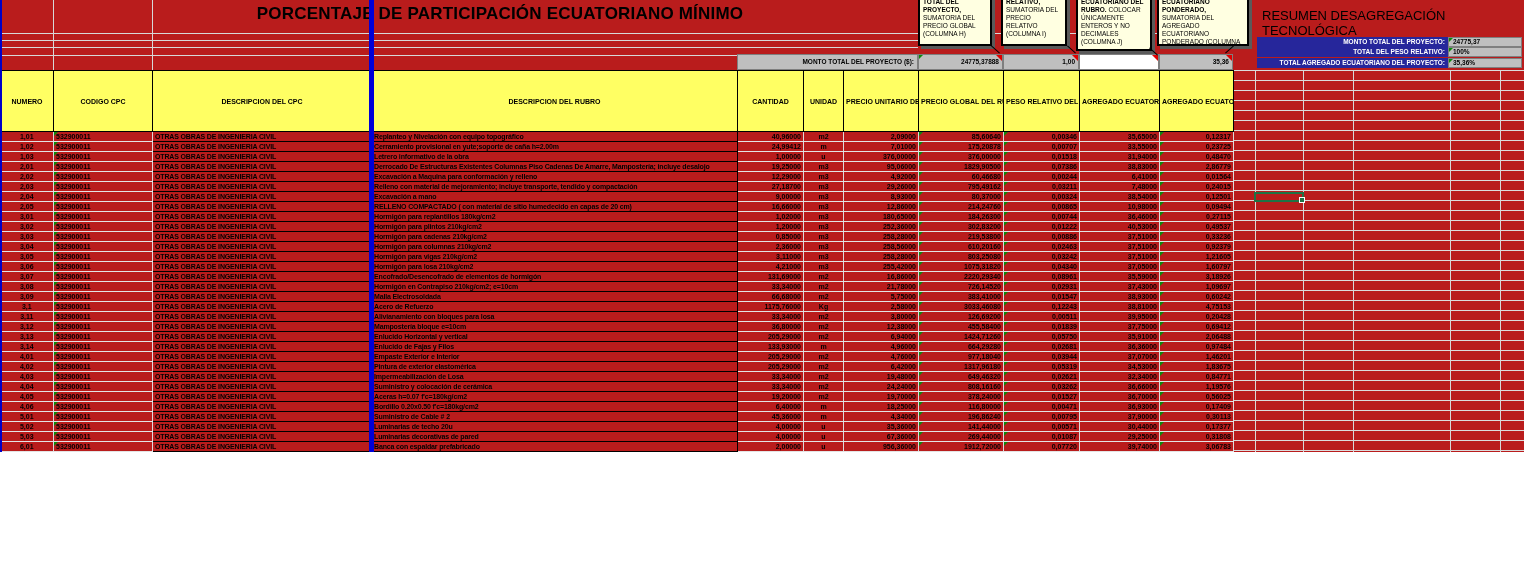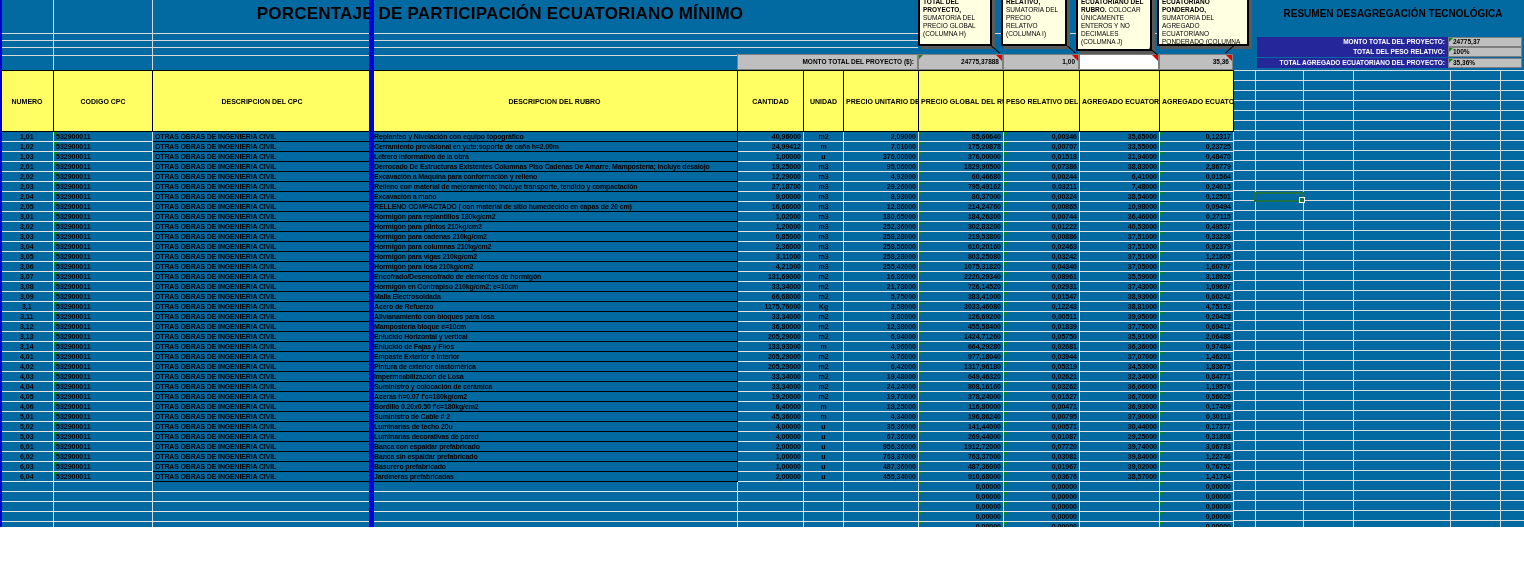--- a/index.html
+++ b/index.html
@@ -1,16 +1,16 @@
 <!DOCTYPE html>
 <html><head>
 <meta charset="utf-8">
 <style>
   html,body{margin:0;padding:0;background:#fff;}
-  .sheet{position:relative;width:1524px;height:527px;background:#0369a1;overflow:hidden;
+  .sheet{position:relative;width:1524px;height:452px;background:#b91c1c;overflow:hidden;
          font-family:"Liberation Sans",sans-serif;color:#000;}
   
   .hline{position:absolute;height:1px;background:#d8d8d8;}
   .vline{position:absolute;width:1px;background:#d8d8d8;}
   
   .title{position:absolute;left:150px;top:4px;width:700px;text-align:center;
          font-size:17px;font-weight:bold;letter-spacing:.2px;}
   
   table.main{position:absolute;left:0;top:70px;width:1233px;border-collapse:collapse;table-layout:fixed;}
   table.main td{padding:0 2px;font-size:7px;font-weight:bold;overflow:hidden;white-space:nowrap;box-sizing:border-box;}
@@ -38,22 +38,22 @@
   .tbar .v{text-align:right;padding-right:3px;}
   .tbar .white{background:#fff;}
   
   .note{position:absolute;top:-6px;background:#FFFFE1;border:2px solid #000;
         box-shadow:3px 3px 0 #5a5a5a;font-size:6.5px;line-height:8px;padding:2px 3px;
         z-index:5;box-sizing:border-box;overflow:hidden;}
   .note .lead{font-weight:bold;}
   .note .body{font-weight:normal;}
   .ptr{position:absolute;width:11px;height:1px;background:#000;z-index:5;}
   
-  .res-title{position:absolute;left:1262px;top:8px;width:262px;text-align:center;
-             font-size:10px;font-weight:bold;}
+  .res-title{position:absolute;left:1262px;top:8px;width:262px;
+             font-size:13px;font-weight:normal;}
   .res-row{position:absolute;display:flex;height:10px;}
   .res-lbl{box-sizing:border-box;width:191px;background:#26269B;color:#fff;font-size:6.5px;
            font-weight:bold;text-align:right;padding:1px 3px 0 0;line-height:8px;}
   .res-val{box-sizing:border-box;width:74px;background:#BFBFBF;border:1px solid #7f7f7f;
            font-size:6.5px;font-weight:bold;padding-left:4px;line-height:8px;position:relative;}
   
   .freeze{position:absolute;left:369px;top:0;width:5px;height:571px;background:#0000D8;z-index:6;}
   .left-edge{position:absolute;left:0;top:0;width:2px;height:571px;background:#0000C8;z-index:6;}
   .navy-bar{position:absolute;left:53px;top:562px;width:99px;height:9px;background:#26269B;}
   .active-cell{position:absolute;left:1254px;top:192px;width:50px;height:10px;

